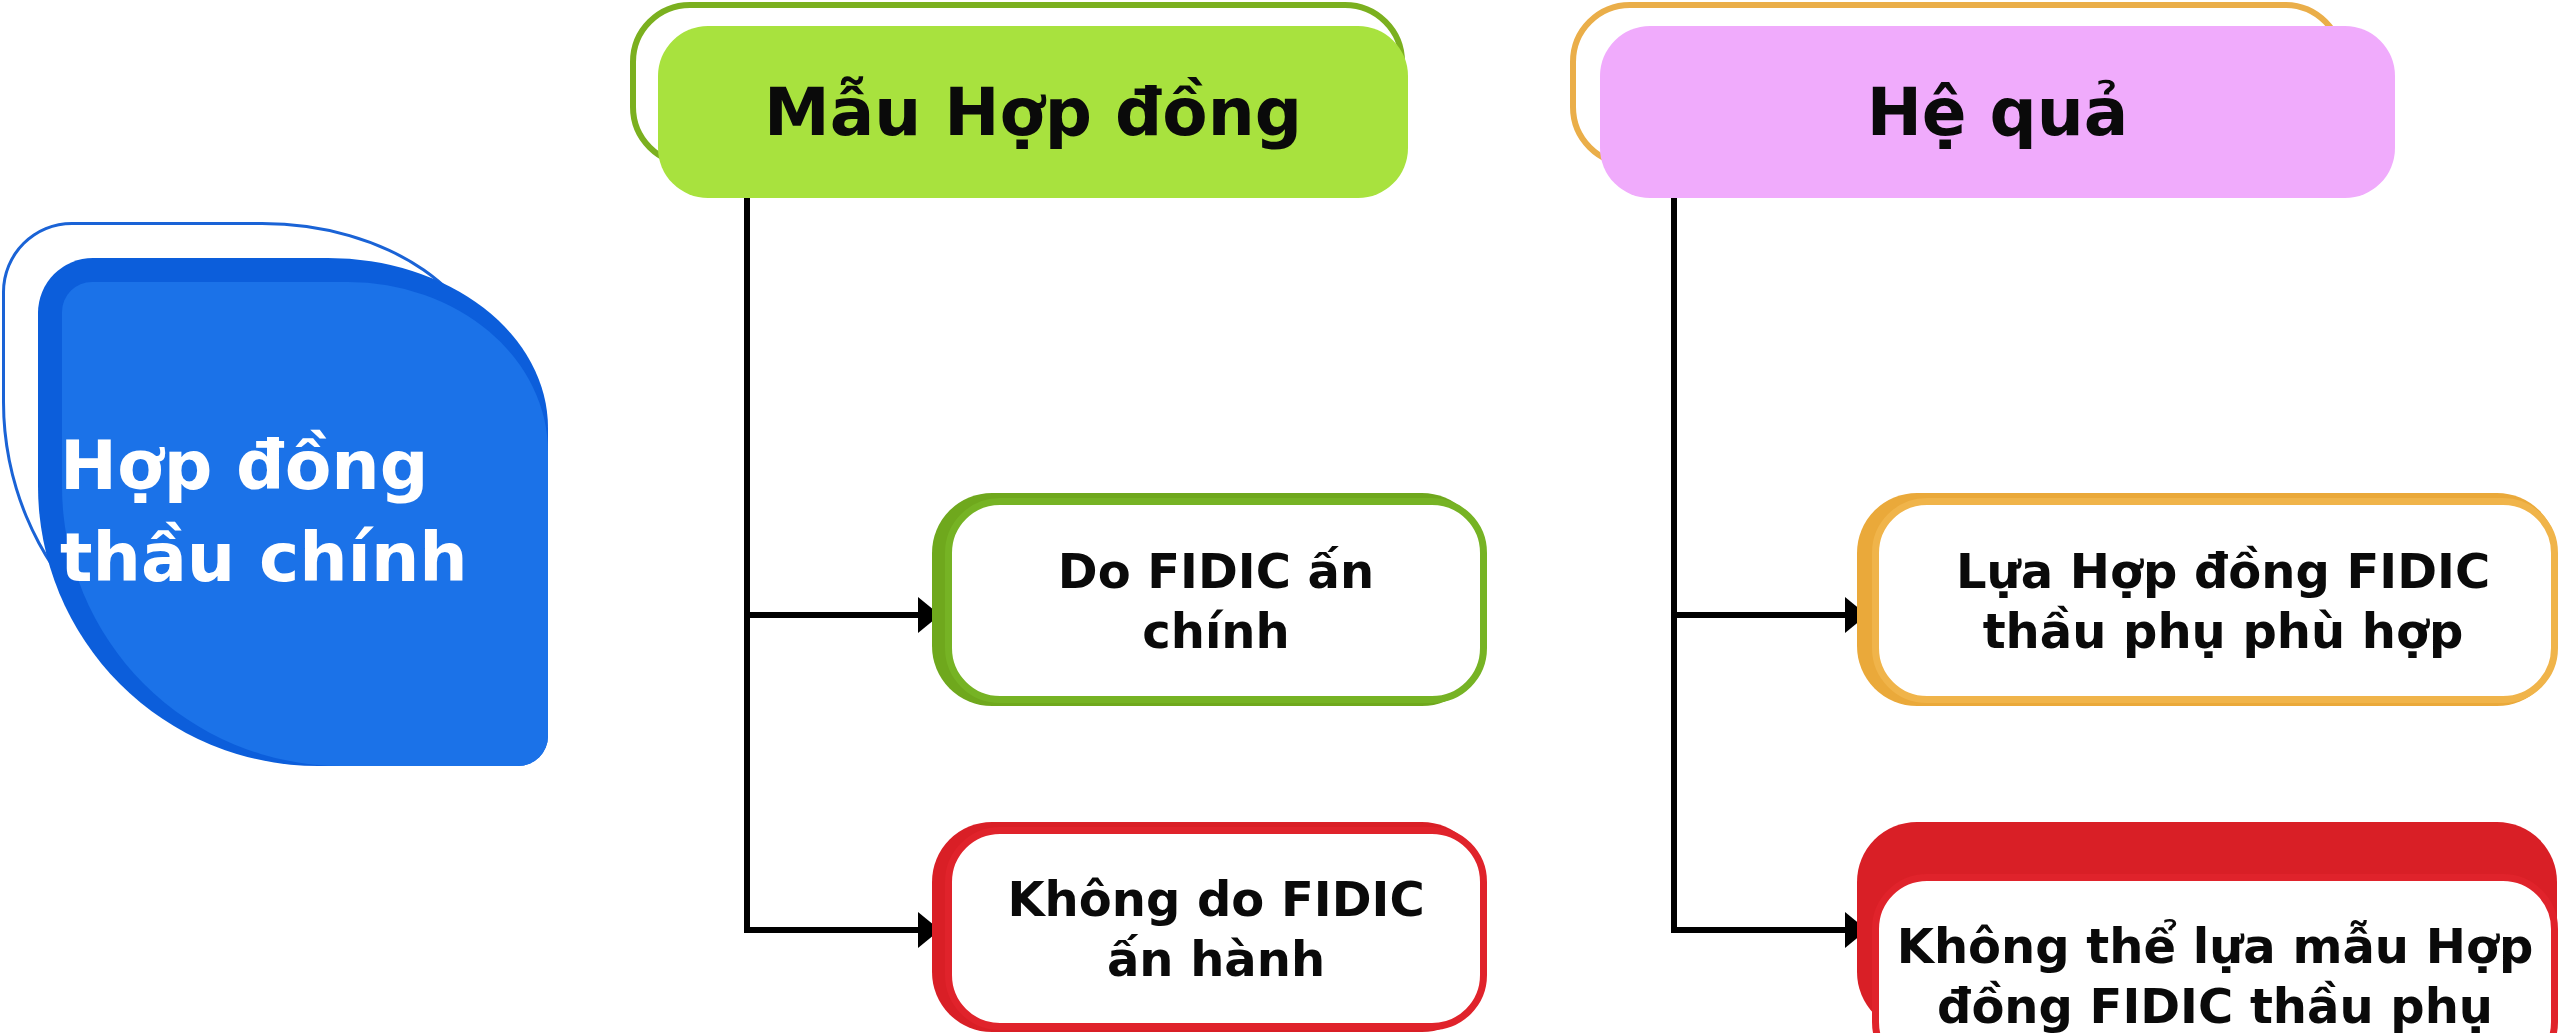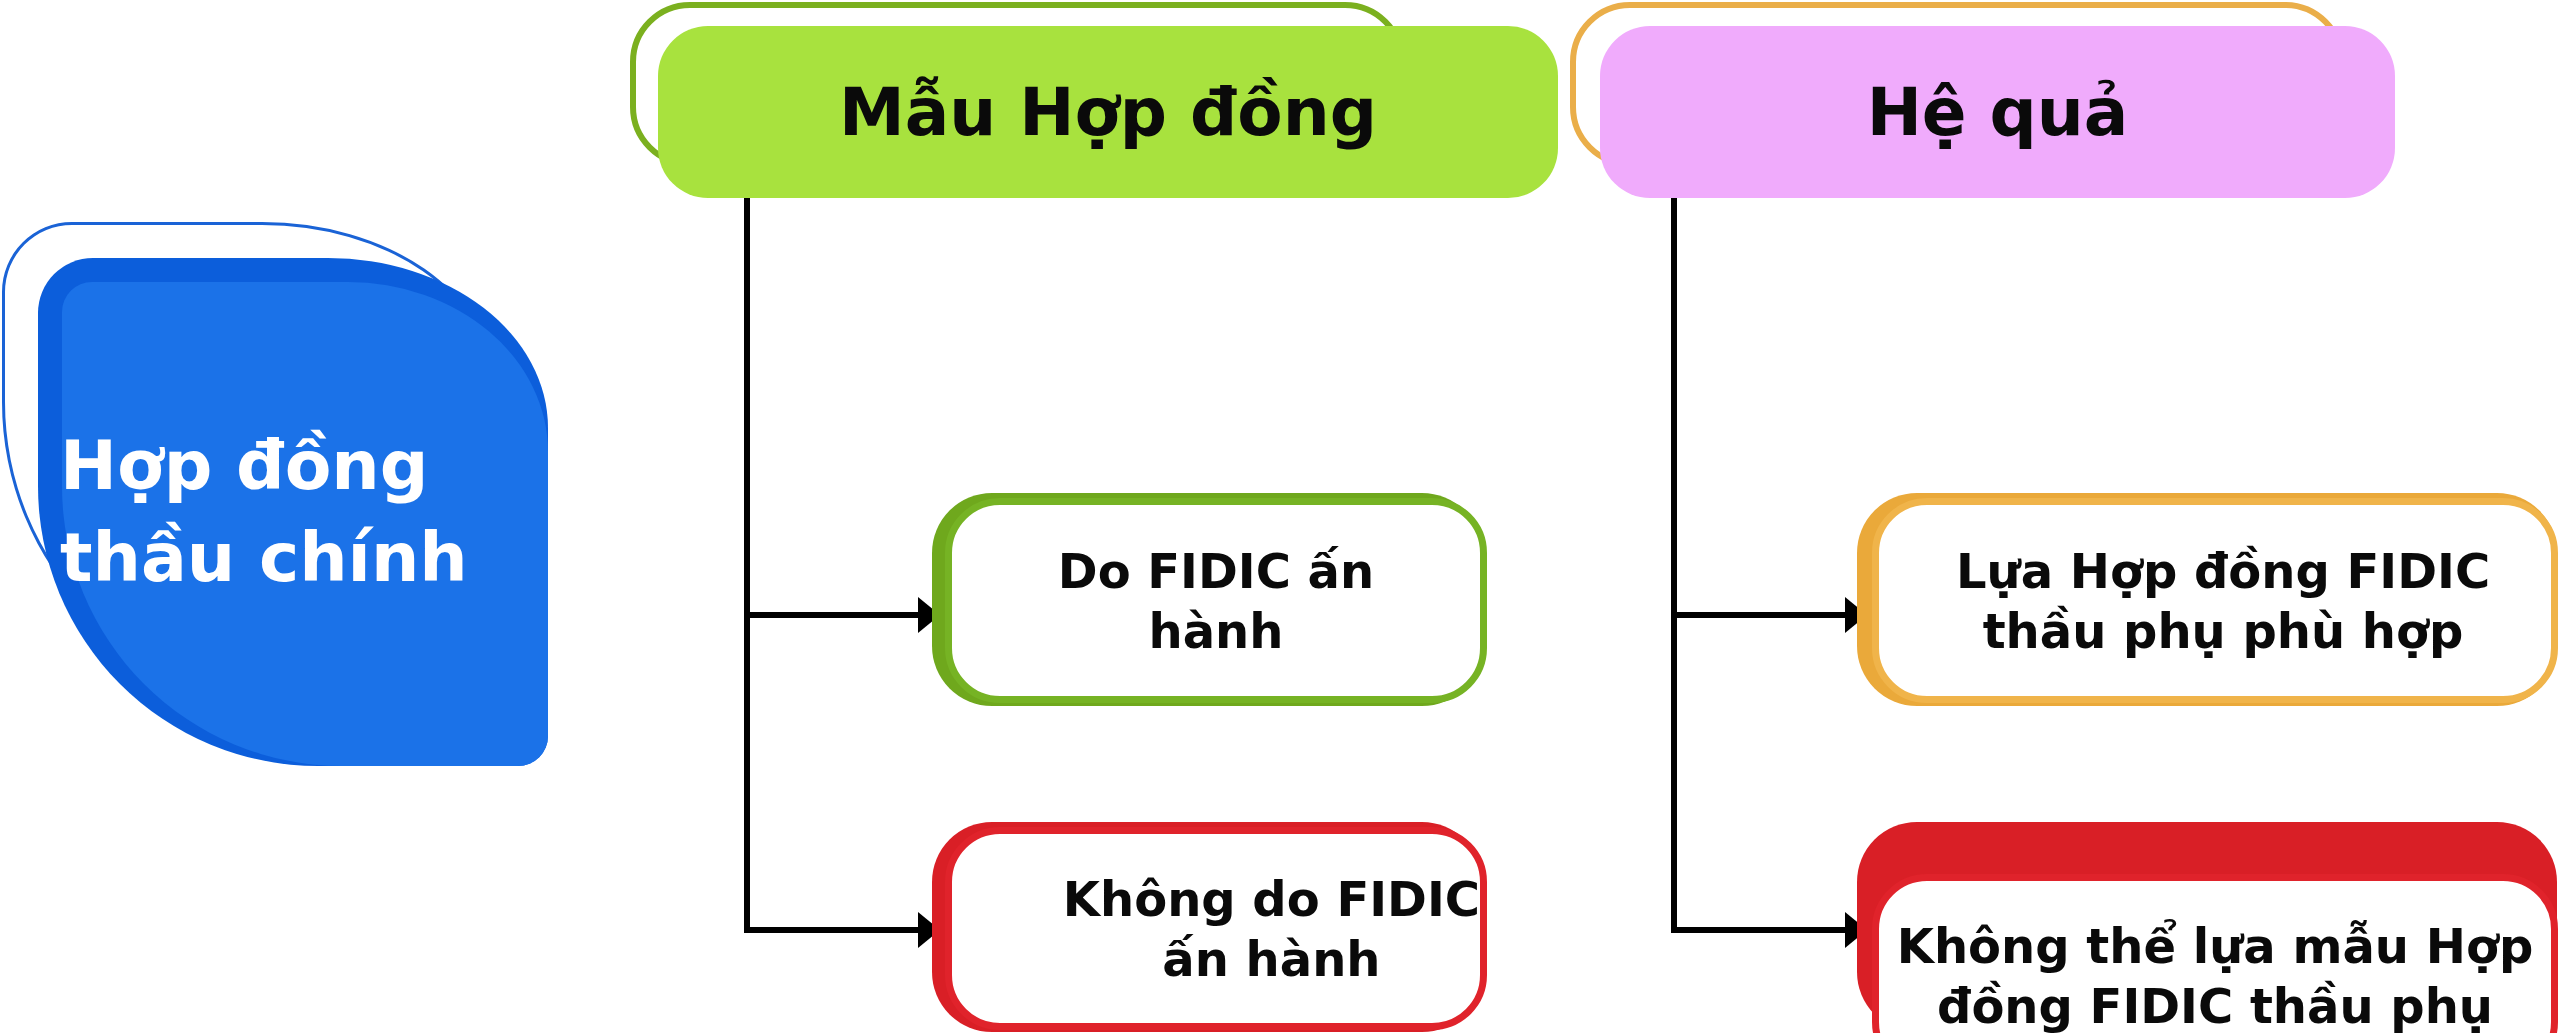--- a/index.html
+++ b/index.html
@@ -16,21 +16,21 @@
       border-radius: 30px 200px 30px 280px / 30px 170px 30px 280px; }
     .root-text { left: 60px; top: 420px; width: 480px; color: #ffffff;
       font-weight: bold; font-size: 68px; line-height: 92px; white-space: pre-line; }
 
     
     .hdr-outline { border-width: 6px; border-style: solid; border-radius: 60px; background: transparent; }
     .hdr-fill { border-radius: 50px; display: flex; align-items: center; justify-content: center;
       font-weight: bold; font-size: 66px; color: #0a0a0a; }
 
     .h1-outline { left: 630px; top: 2px; width: 775px; height: 165px; border-color: #7bb01f; }
-    .h1-fill { left: 658px; top: 26px; width: 900px; height: 172px; background: #a8e23e; }
+    .h1-fill { left: 658px; top: 26px; width: 750px; height: 172px; background: #a8e23e; }
 
     .h2-outline { left: 1570px; top: 2px; width: 775px; height: 165px; border-color: #eaae49; }
     .h2-fill { left: 1600px; top: 26px; width: 795px; height: 172px; background: #f0abfc; }
 
     
     .vline { width: 6px; background: #000; }
     .hline { height: 6px; background: #000; }
     .arrowhead { width: 0; height: 0; border-top: 18px solid transparent;
       border-bottom: 18px solid transparent; border-left: 22px solid #000; }
 
@@ -74,25 +74,25 @@
 
 <div class="abs vline" style="left:1671px; top:198px; height:735px;"></div>
 <div class="abs hline" style="left:1671px; top:612px; width:180px;"></div>
 <div class="abs arrowhead" style="left:1845px; top:597px;"></div>
 <div class="abs hline" style="left:1671px; top:927px; width:180px;"></div>
 <div class="abs arrowhead" style="left:1845px; top:912px;"></div>
 
 <div class="abs child-back green-back" style="left:932px; top:493px; width:550px; height:213px;"></div>
 <div class="abs child green" style="left:945px; top:498px; width:542px; height:205px;">
   <span>Do FIDIC ấn
-hành</span>
+chính</span>
 </div>
 
 <div class="abs child-back red-back" style="left:932px; top:822px; width:550px; height:210px;"></div>
-<div class="abs child red" style="left:945px; top:827px; width:542px; height:203px;justify-content:flex-end;">
+<div class="abs child red" style="left:945px; top:827px; width:542px; height:203px;">
   <span>Không do FIDIC
 ấn hành</span>
 </div>
 
 <div class="abs child-back orange-back" style="left:1857px; top:493px; width:700px; height:213px;"></div>
 <div class="abs child orange" style="left:1872px; top:498px; width:686px; height:205px;">
   <span>Lựa Hợp đồng FIDIC
 thầu phụ phù hợp</span>
 </div>
 

